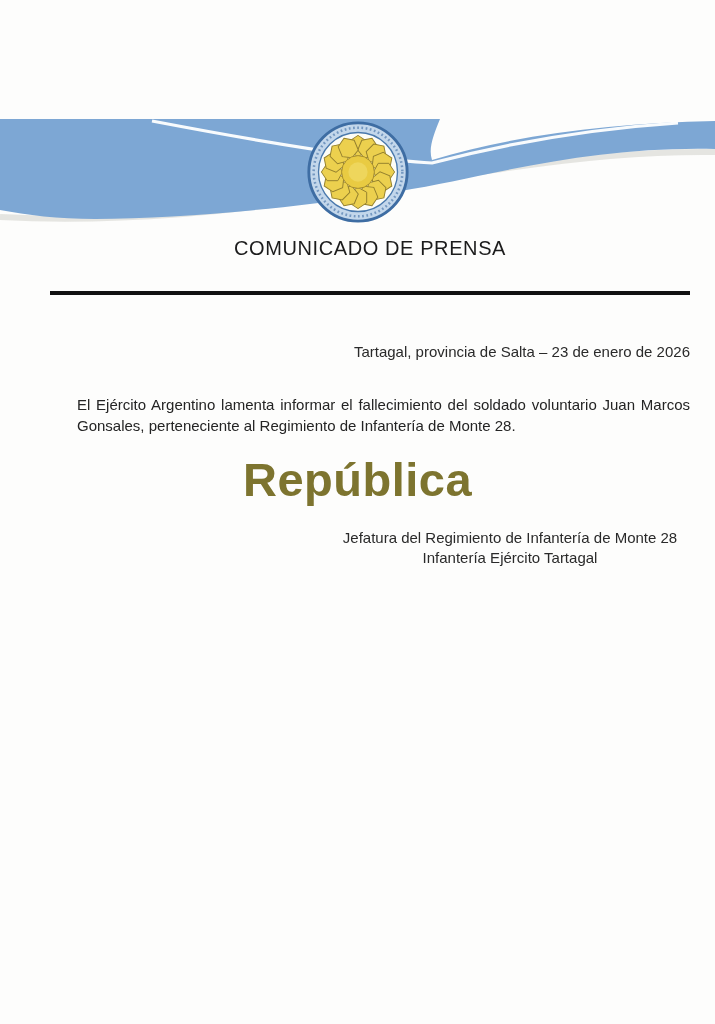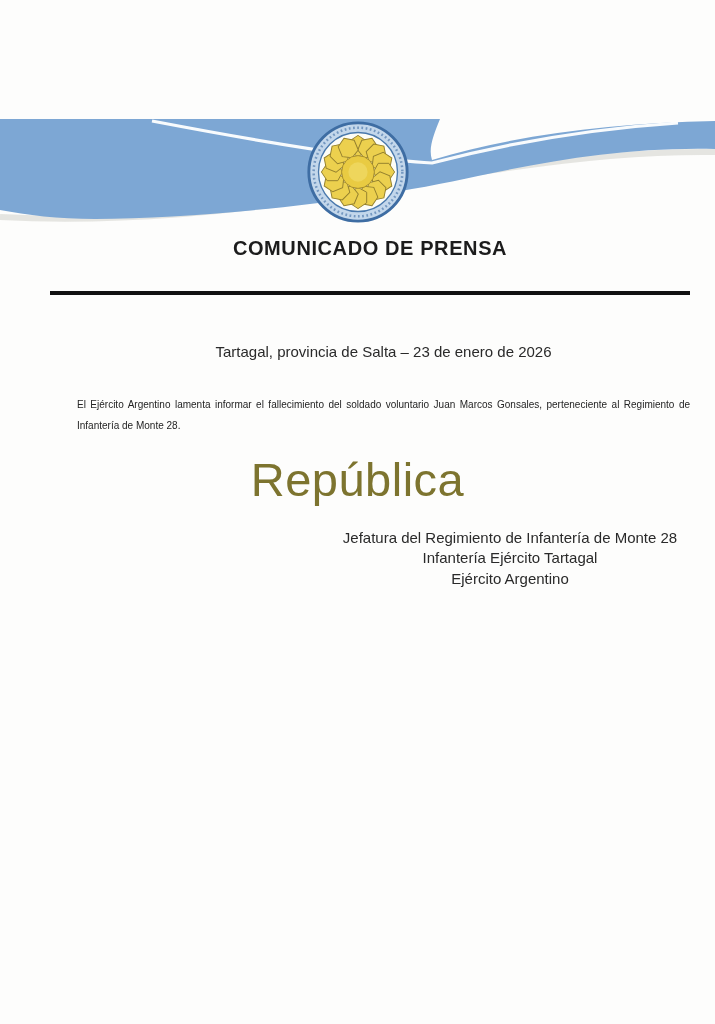--- a/index.html
+++ b/index.html
@@ -15,50 +15,50 @@
   .content{position:relative;z-index:2;}
   .crest-wrap{
     margin:119px auto 0 auto;
     width:106px;height:106px;
   }
   .crest-wrap svg{display:block;}
   .doc-title{
     margin:12px 25px 0 50px;
     text-align:center;
     font-size:20px;
-    font-weight:bold;
+    font-weight:normal;
     letter-spacing:0.6px;
     color:#1c1c1c;
   }
   .rule{
     margin:31px 25px 0 50px;
     height:3.5px;
     background:#111;
     border:none;
   }
   .dateline{
     margin:48px 25px 4px 77px;
-    text-align:center;
+    text-align:right;
     font-size:15px;
     color:#2a2a2a;
   }
   .body-text{margin:34px 25px 0 77px;}
   .body-text p{
     margin:0 0 16px 0;
-    font-size:10px;
+    font-size:15px;
     line-height:21px;
     text-align:justify;
     color:#242424;
   }
   .watermark{
     margin:14px 0 0 0;
     text-align:center;
     font-size:47px;
     line-height:56px;
-    font-weight:normal;
+    font-weight:bold;
     color:#7d742f;
     letter-spacing:0.5px;
   }
   .signature{
     margin:20px 25px 0 auto;
     width:360px;
     text-align:center;
     font-size:15px;
     line-height:20.5px;
     color:#2a2a2a;
@@ -132,17 +132,16 @@
 
     <div class="body-text">
       <p>El Ejército Argentino lamenta informar el fallecimiento del soldado voluntario Juan Marcos Gonsales, perteneciente al Regimiento de Infantería de Monte 28.</p>
     </div>
 
     <div class="watermark">República</div>
 
     <div class="signature">
       <div>Jefatura del Regimiento de Infantería de Monte 28</div>
       <div>Infantería Ejército Tartagal</div>
-      <div>Ejército Argentino</div>
     </div>
 
   </div>
 </div>
 
 </body></html>

